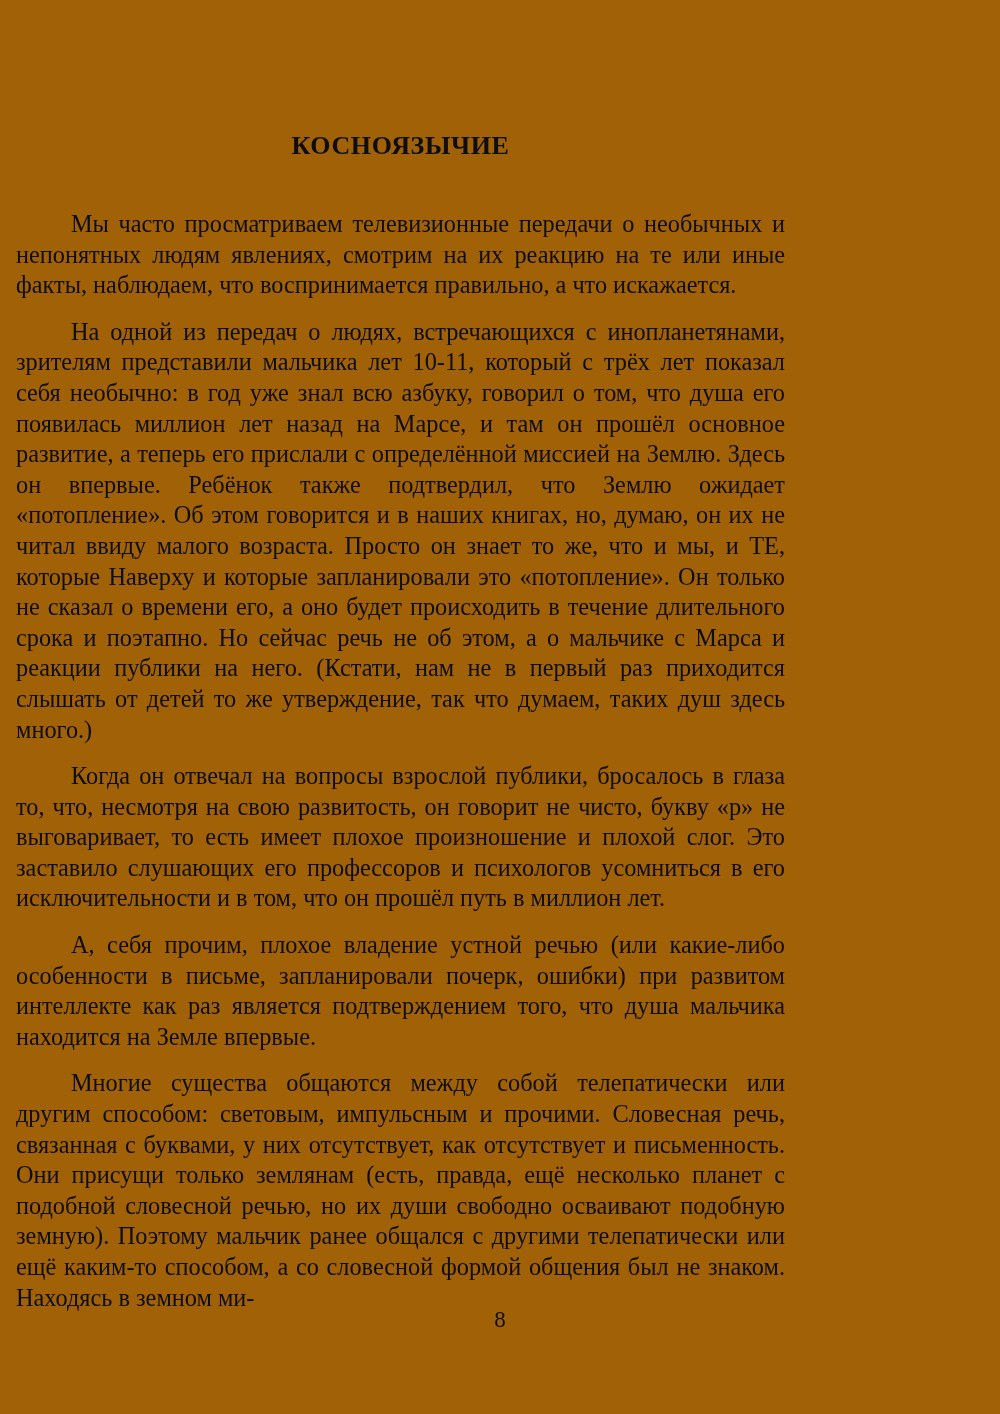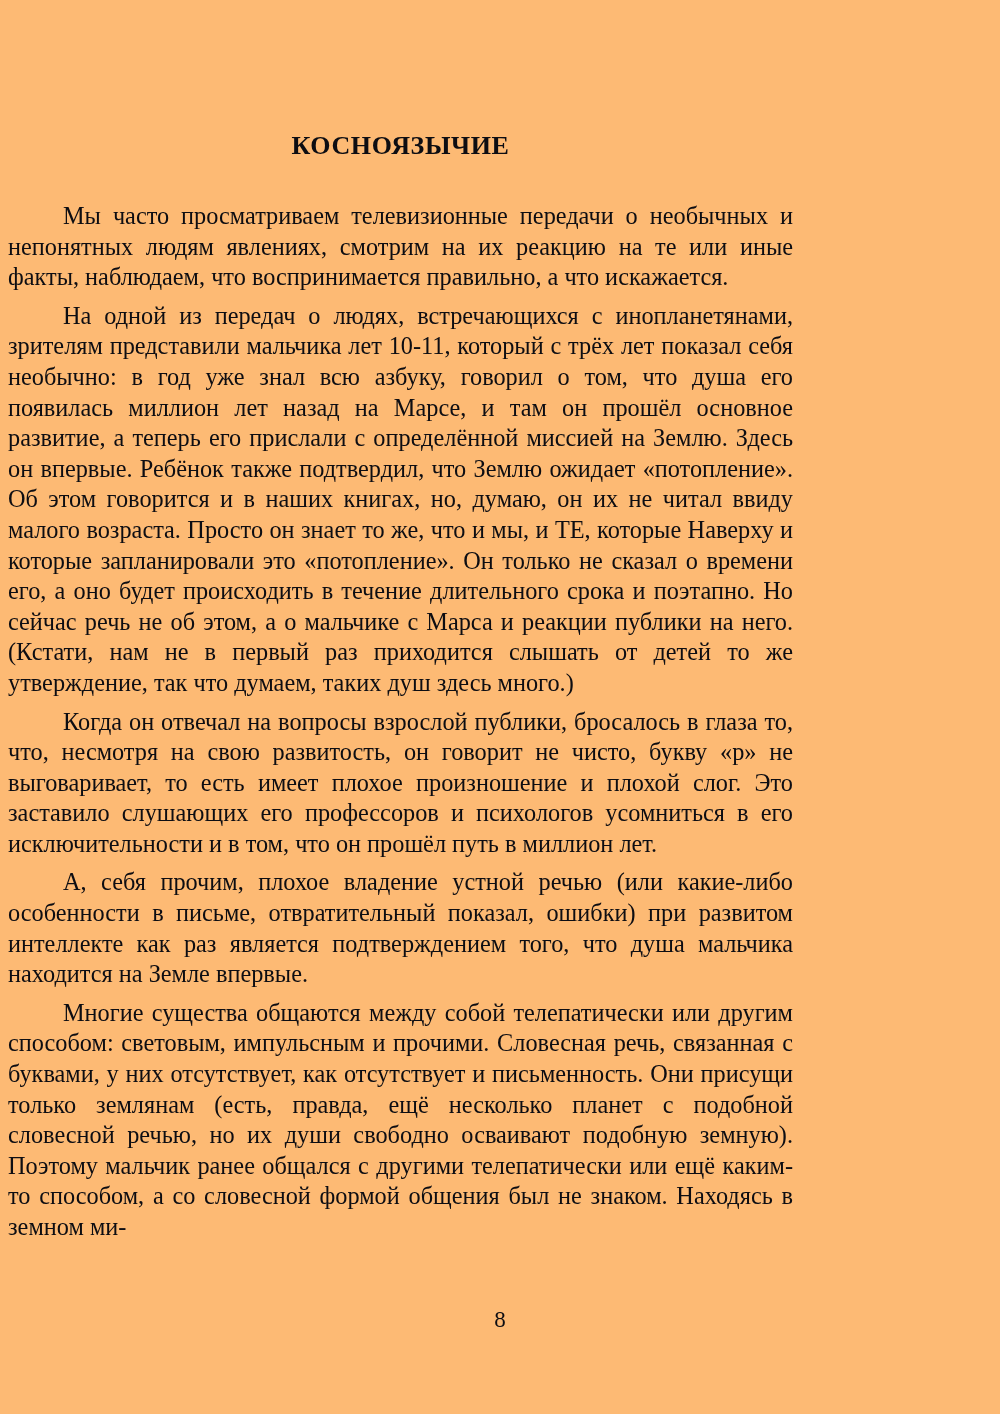--- a/index.html
+++ b/index.html
@@ -4,21 +4,21 @@
 <style>
   html, body {
     margin: 0;
     padding: 0;
     background: #ffffff;
   }
   .page {
     position: relative;
     width: 1000px;
     height: 1414px;
-    background: #fdba74;
+    background: #a16207;
     overflow: hidden;
     font-family: "Liberation Serif", "DejaVu Serif", serif;
     color: #0d0d12;
   }
   .chapter-title {
     margin: 0;
     padding: 0;
     font-size: 26px;
     font-weight: bold;
     letter-spacing: 0.6px;
@@ -34,21 +34,21 @@
     left: 0;
     top: 193px;
     width: 801px;
     font-size: 24.3px;
     line-height: 30.6px;
     text-align: justify;
     text-justify: inter-word;
     hyphens: manual;
   }
   .body-text p {
-    margin: 8px;
+    margin: 16px;
     padding: 0;
     text-indent: 55px;
     text-align: justify;
   }
   .body-text p.last-para {
     text-align: justify;
   }
   .body-text b {
     font-weight: normal;
   }
@@ -70,21 +70,21 @@
   <h1 class="chapter-title">КОСНОЯЗЫЧИЕ</h1>
 
   <div class="body-text">
 
     <p>Мы часто просматриваем телевизионные передачи о необычных и непонятных людям явлениях, смотрим на их реакцию на те или иные факты, наблюдаем, что воспринимается правильно, а что искажается.</p>
 
     <p>На одной из передач о людях, встречающихся с инопланетянами, зрителям представили мальчика лет 10-11, который с трёх лет показал себя необычно: в год уже знал всю азбуку, говорил о том, что душа его появилась миллион лет назад на Марсе, и там он прошёл основное развитие, а теперь его прислали с определённой миссией на Землю. Здесь он впервые. Ребёнок также подтвердил, что Землю ожидает «потопление». Об этом говорится и в наших книгах, но, думаю, он их не читал ввиду малого возраста. Просто он знает то же, что и мы, и ТЕ, которые Наверху и которые запланировали это «потопление». Он только не сказал о времени его, а оно будет происходить в течение длительного срока и поэтапно. Но сейчас речь не об этом, а о мальчике с Марса и реакции публики на него. (Кстати, нам не в первый раз приходится слышать от детей то же утверждение, так что думаем, таких душ здесь много.)</p>
 
     <p>Когда он отвечал на вопросы взрослой публики, бросалось в глаза то, что, несмотря на свою развитость, он говорит не чисто, букву «р» не выговаривает, то есть имеет плохое произношение и плохой слог. Это заставило слушающих его профессоров и психологов усомниться в его исключительности и в том, что он прошёл путь в миллион лет.</p>
 
-    <p><span>А, себя прочим, </span><b>плохое владение устной речью</b><span> (или какие-либо особенности в письме, отвратительный показал, ошибки) </span><b>при развитом интеллекте как раз является подтверждением того, что душа мальчика находится на Земле впервые.</b></p>
+    <p><span>А, себя прочим, </span><b>плохое владение устной речью</b><span> (или какие-либо особенности в письме, запланировали почерк, ошибки) </span><b>при развитом интеллекте как раз является подтверждением того, что душа мальчика находится на Земле впервые.</b></p>
 
     <p class="last-para">Многие существа общаются между собой телепатически или другим способом: световым, импульсным и прочими. Словесная речь, связанная с буквами, у них отсутствует, как отсутствует и письменность. Они присущи только землянам (есть, правда, ещё несколько планет с подобной словесной речью, но их души свободно осваивают подобную земную). Поэтому мальчик ранее общался с другими телепатически или ещё каким-то способом, а со словесной формой общения был не знаком. Находясь в земном ми-</p>
 
   </div>
 
   <div class="page-number">8</div>
 
 </div>
 
 </body></html>

